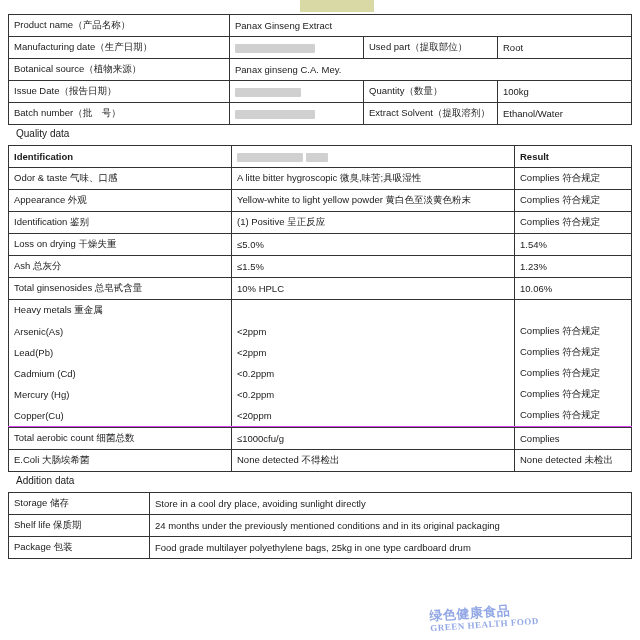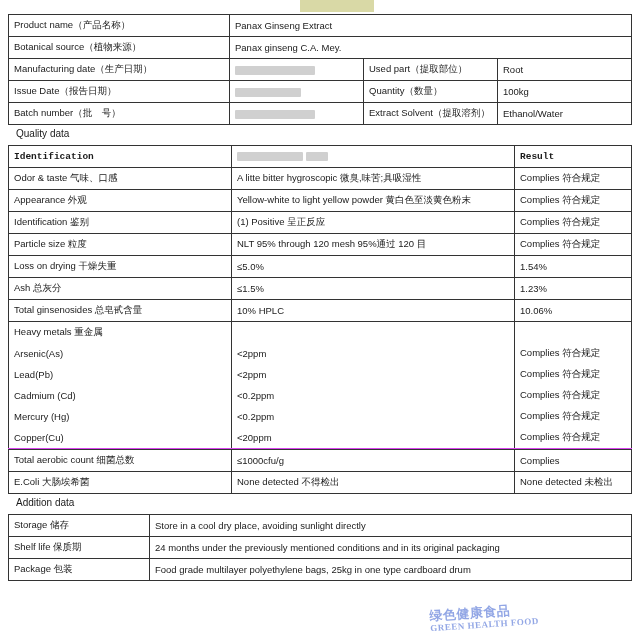--- a/index.html
+++ b/index.html
@@ -16,21 +16,21 @@
   .topband{height:14px;width:640px;margin-left:-8px;background:#ffffff;position:relative;}
   .topband .swatch{position:absolute;left:300px;top:0;width:74px;height:12px;background:#d9d9a6;}
   table{border-collapse:collapse;width:624px;table-layout:fixed;}
   td,th{border:1px solid #333;padding:2px 5px;vertical-align:middle;height:17px;font-weight:normal;text-align:left;}
   .sectionband{border:none;padding:3px 0 2px 8px;font-weight:normal;font-size:10px;height:15px;}
   .sectionwrap{width:624px;}
   .redact{display:inline-block;background:#d0d0d0;height:9px;vertical-align:middle;border-radius:1px;}
   .r-long{width:80px;}
   .r-med{width:66px;}
   .r-xs{width:22px;}
-  .hdrrow td{font-weight:bold;font-family:Liberation Mono, monospace;}
+  .hdrrow td{font-weight:bold;}
   .watermark{
     position:absolute;left:430px;top:600px;width:210px;height:40px;
     color:#3a5fd0;opacity:.55;font-size:13px;font-weight:bold;
     letter-spacing:.5px;transform:rotate(-4deg);
     font-family:"Liberation Serif", serif;
     pointer-events:none;
   }
   .watermark .w2{font-size:9px;display:block;margin-top:-2px;}
   .hm-first td{border-bottom:none;}
   .hm-last td{border-bottom:1px solid #d946ef;}
@@ -44,28 +44,28 @@
     <div class="swatch"></div>
   </div>
 
   <table>
     <tbody>
         <tr>
       <td style="width:210px">Product name（产品名称）</td>
       <td colspan="3">Panax Ginseng Extract</td>
     </tr>
     <tr>
-      <td>Botanical source（植物来源）</td>
-      <td colspan="3">Panax ginseng C.A. Mey.</td>
-    </tr>
-    <tr>
       <td>Manufacturing date（生产日期）</td>
       <td style="width:110px"><span class="redact r-long"></span></td>
       <td style="width:135px">Used part（提取部位）</td>
       <td>Root</td>
+    </tr>
+    <tr>
+      <td>Botanical source（植物来源）</td>
+      <td colspan="3">Panax ginseng C.A. Mey.</td>
     </tr>
     <tr>
       <td>Issue Date（报告日期）</td>
       <td><span class="redact r-med"></span></td>
       <td>Quantity（数量）</td>
       <td>100kg</td>
     </tr>
     <tr>
       <td>Batch number（批　号）</td>
       <td><span class="redact r-long"></span></td>
@@ -92,25 +92,20 @@
       <td>Complies 符合规定</td>
     </tr>
     <tr>
       <td>Appearance 外观</td>
       <td>Yellow-white to light yellow powder 黄白色至淡黄色粉末</td>
       <td>Complies 符合规定</td>
     </tr>
     <tr>
       <td>Identification 鉴别</td>
       <td>(1)  Positive 呈正反应</td>
-      <td>Complies 符合规定</td>
-    </tr>
-    <tr>
-      <td>Particle size 粒度</td>
-      <td>NLT 95% through 120 mesh 95%通过 120 目</td>
       <td>Complies 符合规定</td>
     </tr>
     <tr>
       <td>Loss on drying 干燥失重</td>
       <td>≤5.0%</td>
       <td>1.54%</td>
     </tr>
     <tr>
       <td>Ash 总灰分</td>
       <td>≤1.5%</td>

